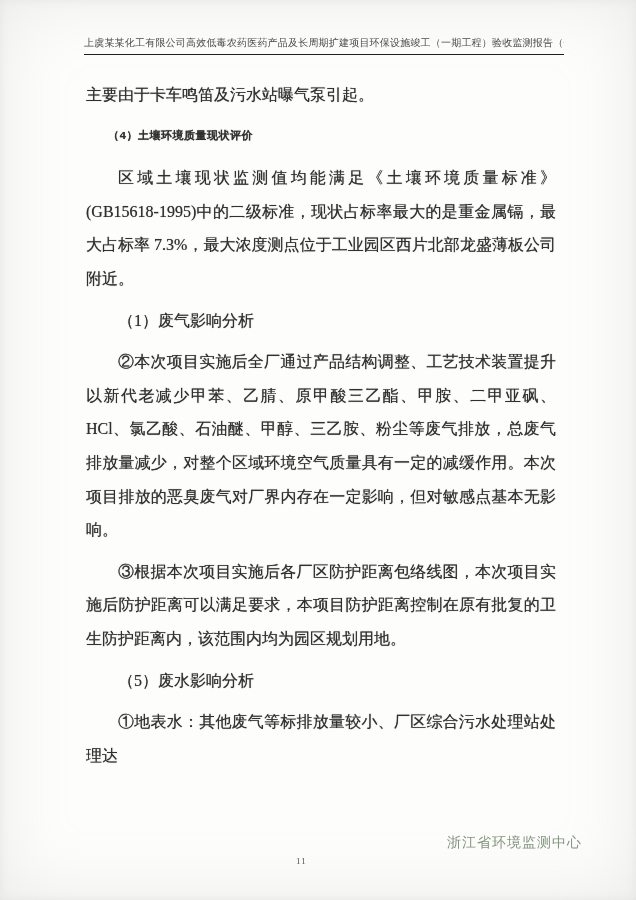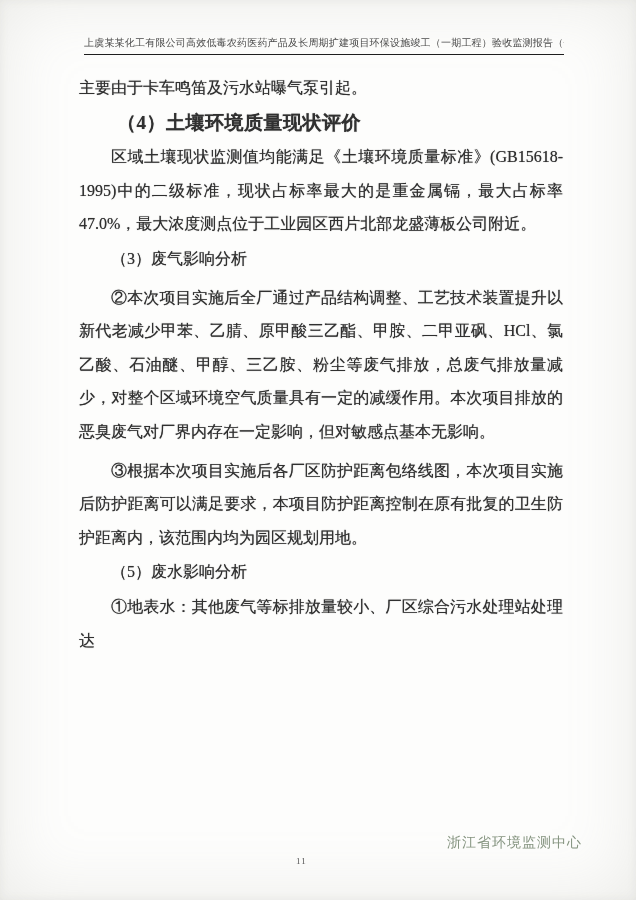--- a/index.html
+++ b/index.html
@@ -40,28 +40,28 @@
     top: 70px;
     left: 78px;
     width: 486px;
     font-size: 16px;
     line-height: 33.6px;
     color: #303030;
     text-align: justify;
     filter: blur(.22px);
   }
   .content p {
-    margin: 1px;
+    margin: 8px;
     text-shadow: 0 0 .8px rgba(55,55,55,.75);
   }
   .indent { text-indent: 2em; }
   .h-bold {
-    font-family: Liberation Serif, serif;
+    font-family: Liberation Mono, monospace;
     font-weight: bold;
-    font-size: 19px;
+    font-size: 11px;
     letter-spacing: .5px;
     text-indent: 2em;
   }
   .gap-top { margin-top: 5px !important; font-family: Liberation Serif, serif; }
   
   .footer-pagenum {
     position: absolute;
     top: 836px;
     left: 296px;
     font-size: 9px;
@@ -87,24 +87,24 @@
 
   <div class="running-header">
     <span>上虞某某化工有限公司高效低毒农药医药产品及长周期扩建项目环保设施竣工（一期工程）验收监测报告（修订版）</span>
   </div>
 
   <div class="content">
     <p>主要由于卡车鸣笛及污水站曝气泵引起。</p>
 
     <p class="h-bold">（4）土壤环境质量现状评价</p>
 
-    <p class="indent">区域土壤现状监测值均能满足《土壤环境质量标准》(GB15618-1995)中的二级标准，现状占标率最大的是重金属镉，最大占标率 47.0%，最大浓度测点位于工业园区西片北部龙盛薄板公司附近。</p>
+    <p class="indent">区域土壤现状监测值均能满足《土壤环境质量标准》(GB15618-1995)中的二级标准，现状占标率最大的是重金属镉，最大占标率 7.3%，最大浓度测点位于工业园区西片北部龙盛薄板公司附近。</p>
 
 
-    <p class="indent">（3）废气影响分析</p>
+    <p class="indent">（1）废气影响分析</p>
 
 
     <p class="indent gap-top">②本次项目实施后全厂通过产品结构调整、工艺技术装置提升以新代老减少甲苯、乙腈、原甲酸三乙酯、甲胺、二甲亚砜、HCl、氯乙酸、石油醚、甲醇、三乙胺、粉尘等废气排放，总废气排放量减少，对整个区域环境空气质量具有一定的减缓作用。本次项目排放的恶臭废气对厂界内存在一定影响，但对敏感点基本无影响。</p>
 
     <p class="indent gap-top">③根据本次项目实施后各厂区防护距离包络线图，本次项目实施后防护距离可以满足要求，本项目防护距离控制在原有批复的卫生防护距离内，该范围内均为园区规划用地。</p>
 
     <p class="indent">（5）废水影响分析</p>
 
     <p class="indent">①地表水：其他废气等标排放量较小、厂区综合污水处理站处理达</p>
   </div>

